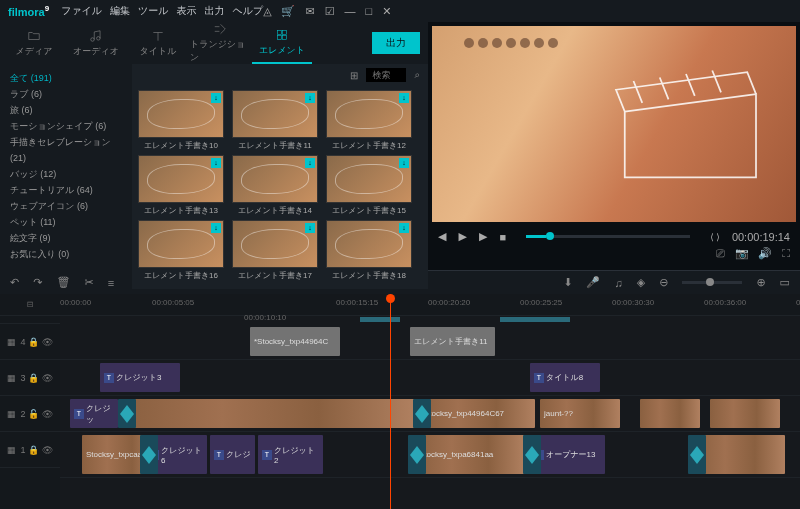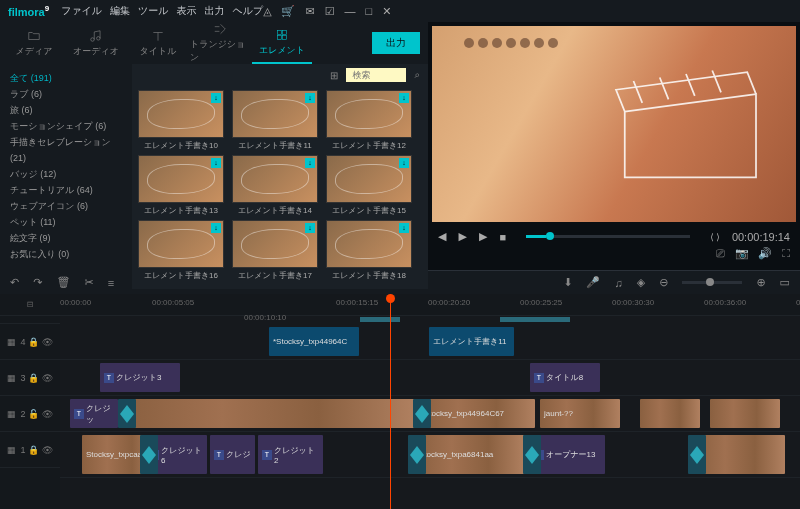--- a/index.html
+++ b/index.html
@@ -18,21 +18,21 @@
 .tab { width: 60px; display: flex; flex-direction: column; align-items: center; justify-content: center; font-size: 9px; color: #888; cursor: pointer; gap: 2px; }
 .tab.active { color: #00c4cc; border-bottom: 2px solid #00c4cc; }
 .tab svg { width: 14px; height: 14px; }
 .export-btn { margin-left: auto; margin-right: 8px; align-self: center; background: #00c4cc; color: #0a1216; padding: 4px 14px; font-size: 10px; cursor: pointer; border: none; }
 .contentarea { display: flex; flex: 1; background: #1a2026; }
 .sidebar { width: 132px; background: #151a1f; padding: 6px 10px; font-size: 9px; line-height: 16px; }
 .sidebar .all { color: #00b4c4; }
 .sidebar div { color: #999; cursor: pointer; }
 .browser { flex: 1; display: flex; flex-direction: column; }
 .browser-header { height: 22px; display: flex; align-items: center; justify-content: flex-end; padding: 0 8px; gap: 8px; }
-.search-box { background: #fef9c3; border: none; color: #888; font-size: 9px; padding: 2px 6px; width: 60px; }
+.search-box { background: #000000; border: none; color: #888; font-size: 9px; padding: 2px 6px; width: 40px; }
 .thumbs { flex: 1; padding: 4px 6px; overflow: hidden; }
 .thumb-row { display: flex; gap: 8px; margin-bottom: 4px; }
 .thumb { width: 86px; }
 .thumb-img { width: 86px; height: 48px; background: linear-gradient(135deg,#8a6a4a,#c89060); position: relative; border: 1px solid #333; cursor: pointer; }
 .thumb-img::after { content: ""; position: absolute; inset: 8px; border: 1px solid rgba(255,255,255,0.6); border-radius: 50% 40% 50% 40%; opacity: 0.7; }
 .dl-badge { position: absolute; top: 2px; right: 2px; width: 10px; height: 10px; background: #00c4cc; font-size: 7px; color: #000; text-align: center; line-height: 10px; }
 .thumb-label { font-size: 8px; color: #aaa; text-align: center; margin-top: 2px; }
 .preview { width: 372px; background: #0a0e12; display: flex; flex-direction: column; }
 .preview-canvas { flex: 1; background: linear-gradient(120deg, #d4a070 0%, #e8b888 30%, #c87850 60%, #a05838 100%); position: relative; margin: 4px; overflow: hidden; }
 .clapper { position: absolute; right: 20px; top: 20px; width: 180px; height: 140px; }
@@ -60,21 +60,21 @@
 .tracks-area { flex: 1; overflow: hidden; position: relative; }
 .ruler { height: 22px; background: #14181c; display: flex; font-size: 8px; color: #666; position: relative; border-bottom: 1px solid #1e2328; }
 .ruler span { position: absolute; top: 4px; }
 .playhead { position: absolute; left: 330px; top: 0; bottom: 0; width: 1px; background: #ff4400; z-index: 10; }
 .playhead::before { content: ""; position: absolute; top: 0; left: -4px; width: 9px; height: 9px; background: #ff4400; border-radius: 50%; }
 .track { height: 36px; border-bottom: 1px solid #1e2328; position: relative; }
 .track.tall { height: 46px; }
 .clip { position: absolute; top: 3px; bottom: 3px; border-radius: 1px; font-size: 8px; color: #ddd; padding: 2px 4px; overflow: hidden; cursor: pointer; display: flex; align-items: center; gap: 2px; }
 .clip .t-icon { width: 10px; height: 10px; background: #3a4a8a; color: #fff; font-size: 7px; text-align: center; line-height: 10px; flex-shrink: 0; }
 .clip.title { background: #3a3058; }
-.clip.element { background: #0c4a6e; margin-left: 19px; }
+.clip.element { background: #737373; }
 .clip.trans { background: #1a4a5a; width: 18px; padding: 0; }
 .clip.img { background: linear-gradient(90deg,#8a6040,#a07050,#8a6040,#b08060); }
 .marker-bar { height: 8px; position: relative; }
 .marker { position: absolute; top: 1px; width: 40px; height: 5px; background: #2a6a7a; }
 </style>
 </head>
 <body>
 
 <div class="titlebar">
   <span class="logo"><span>filmora</span><sup>9</sup></span>

